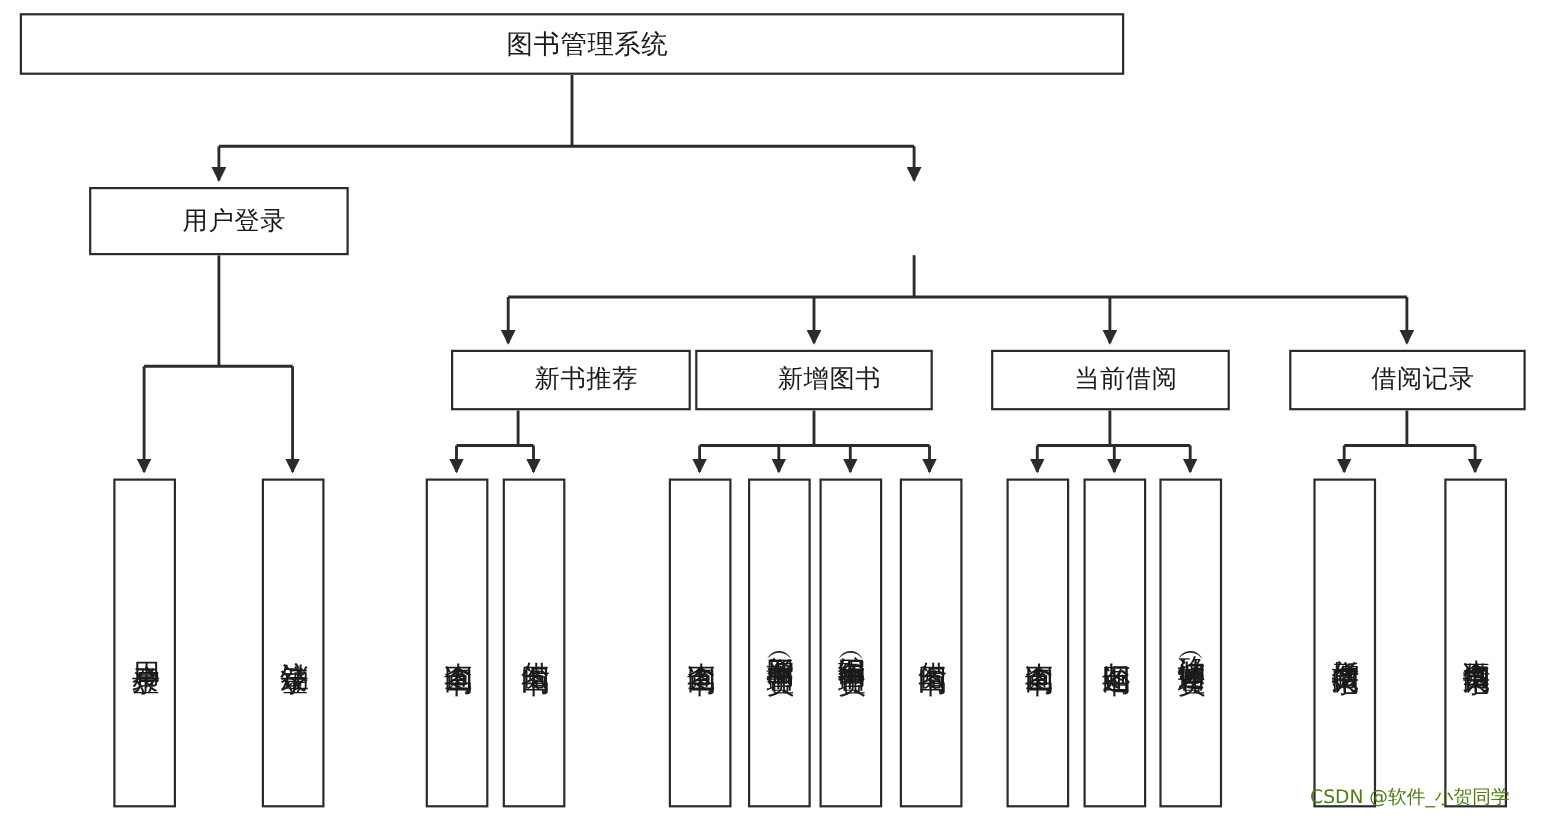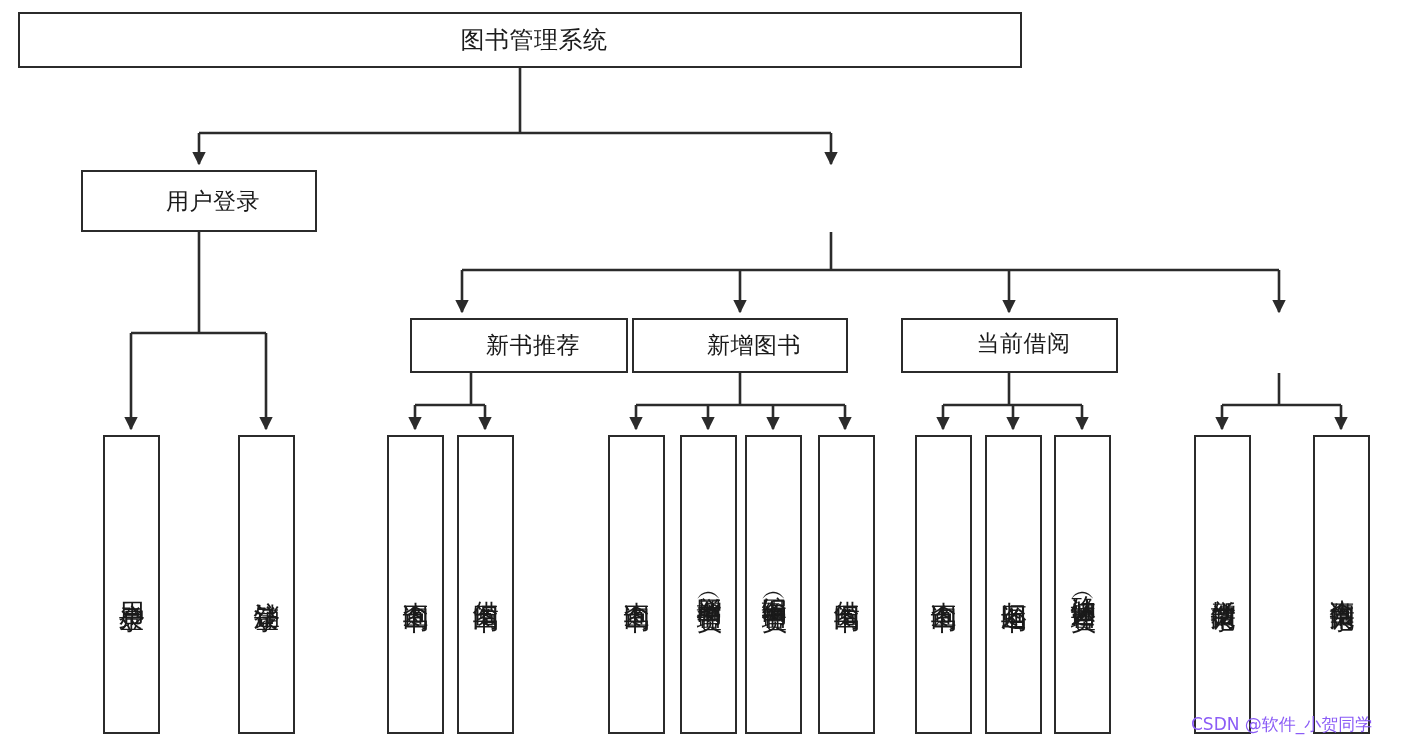--- a/index.html
+++ b/index.html
@@ -63,21 +63,21 @@
     max-height: 100%;
   }
   .node.vertical.narrow .node-label {
     font-size: 25px;
   }
   #watermark {
     position: absolute;
     left: 1191px;
     top: 713px;
     font-size: 17px;
-    color: #8b5cf6;
+    color: #4d7c0f;
     white-space: nowrap;
     font-family: "DejaVu Sans", "Liberation Sans", sans-serif;
   }
 </style>
 </head>
 <body>
 
 <div id="diagram-root">
 
   <svg id="diagram-svg" viewBox="0 0 1405 747" xmlns="http://www.w3.org/2000/svg">
@@ -137,22 +137,25 @@
   <div class="node horizontal" style="left:81px; top:170px; width:236px; height:62px;">
     <span class="node-label">用户登录</span>
   </div>
 
   <div class="node horizontal" style="left:362px; top:318px; width:218px; height:55px;margin-left:48px;">
     <span class="node-label">新书推荐</span>
   </div>
   <div class="node horizontal" style="left:632px; top:318px; width:216px; height:55px;">
     <span class="node-label">新增图书</span>
   </div>
-  <div class="node horizontal" style="left:901px; top:318px; width:217px; height:55px;font-family:Liberation Mono, monospace;">
+  <div class="node horizontal" style="left:901px; top:318px; width:217px; height:55px;">
     <span class="node-label">当前借阅</span>
+  </div>
+  <div class="node horizontal" style="left:1172px; top:318px; width:215px; height:55px;">
+    <span class="node-label">借阅记录</span>
   </div>
 
   <div class="node vertical" style="left:103px; top:435px; width:57px; height:299px;">
     <span class="node-label">用户登录</span>
   </div>
   <div class="node vertical" style="left:238px; top:435px; width:57px; height:299px;">
     <span class="node-label">注销登录</span>
   </div>
 
   <div class="node vertical" style="left:387px; top:435px; width:57px; height:299px;">

